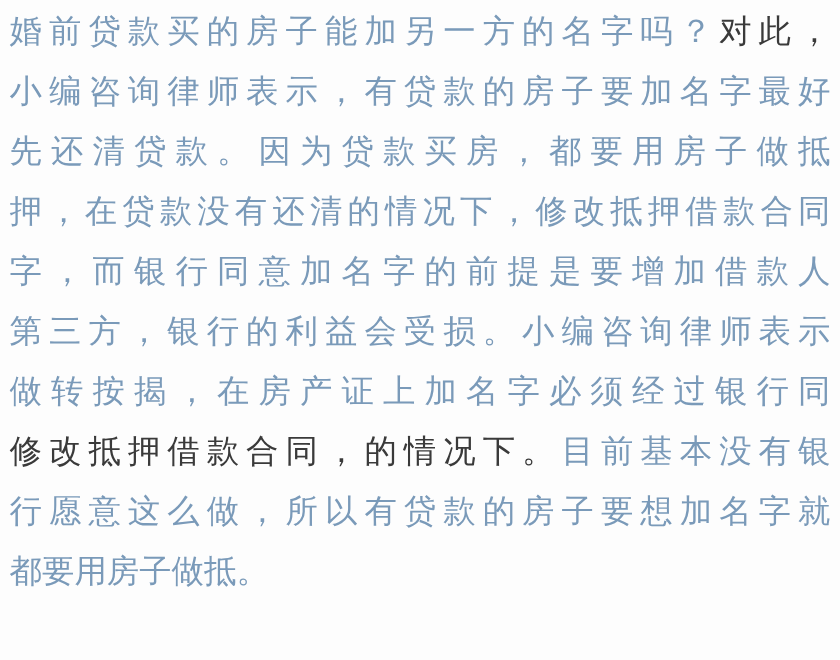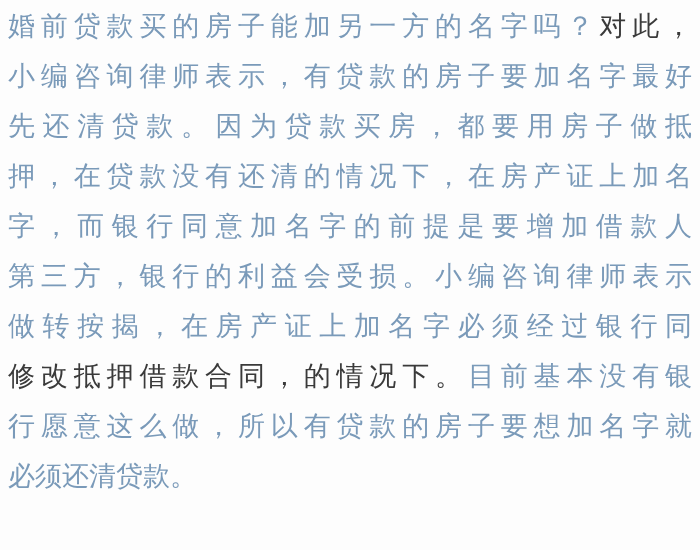--- a/index.html
+++ b/index.html
@@ -39,20 +39,20 @@
   .seg-blue { color: var(--blue); }
   .seg-dark { color: var(--dark); }
 </style>
 </head>
 <body>
 
 <div class="article" id="article">
     <div class="line"><span class="seg-blue">婚前贷款买的房子能加另一方的名字吗？</span><span class="seg-dark">对此，</span></div>
     <div class="line"><span class="seg-blue">小编咨询律师表示，有贷款的房子要加名字最好</span></div>
     <div class="line"><span class="seg-blue">先还清贷款。因为贷款买房，都要用房子做抵</span></div>
-    <div class="line"><span class="seg-blue">押，在贷款没有还清的情况下，在房产证上加名</span></div>
+    <div class="line"><span class="seg-blue">押，在贷款没有还清的情况下，修改抵押借款合同</span></div>
     <div class="line"><span class="seg-blue">字，而银行同意加名字的前提是要增加借款人</span></div>
     <div class="line"><span class="seg-blue">第三方，银行的利益会受损。小编咨询律师表示</span></div>
     <div class="line"><span class="seg-blue">做转按揭，在房产证上加名字必须经过银行同</span></div>
     <div class="line"><span class="seg-dark">修改抵押借款合同，的情况下。</span><span class="seg-blue">目前基本没有银</span></div>
     <div class="line"><span class="seg-blue">行愿意这么做，所以有贷款的房子要想加名字就</span></div>
-    <div class="line last"><span class="seg-blue">必须还清贷款。</span></div>
+    <div class="line last"><span class="seg-blue">都要用房子做抵。</span></div>
   </div>
 
 </body></html>

